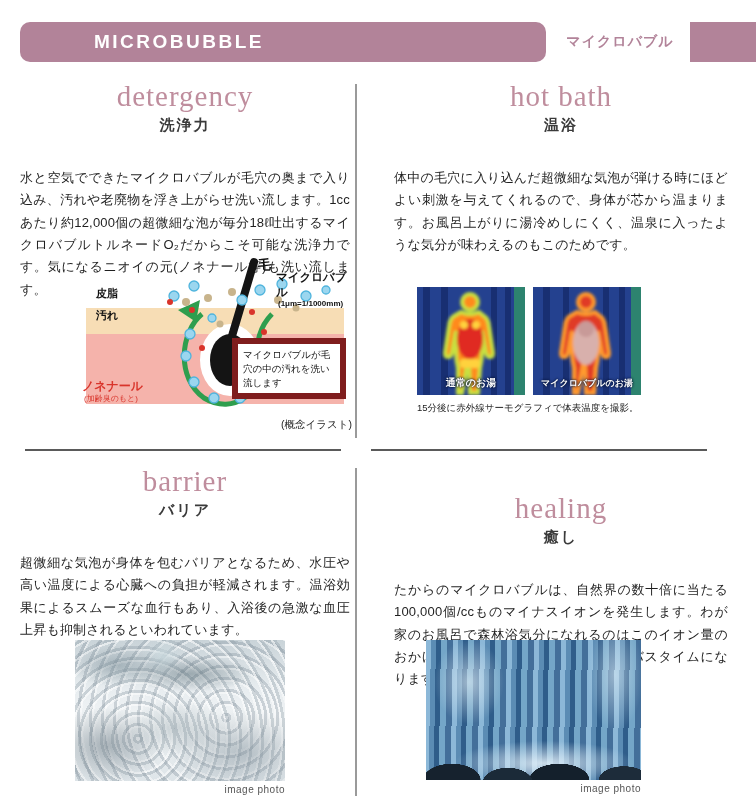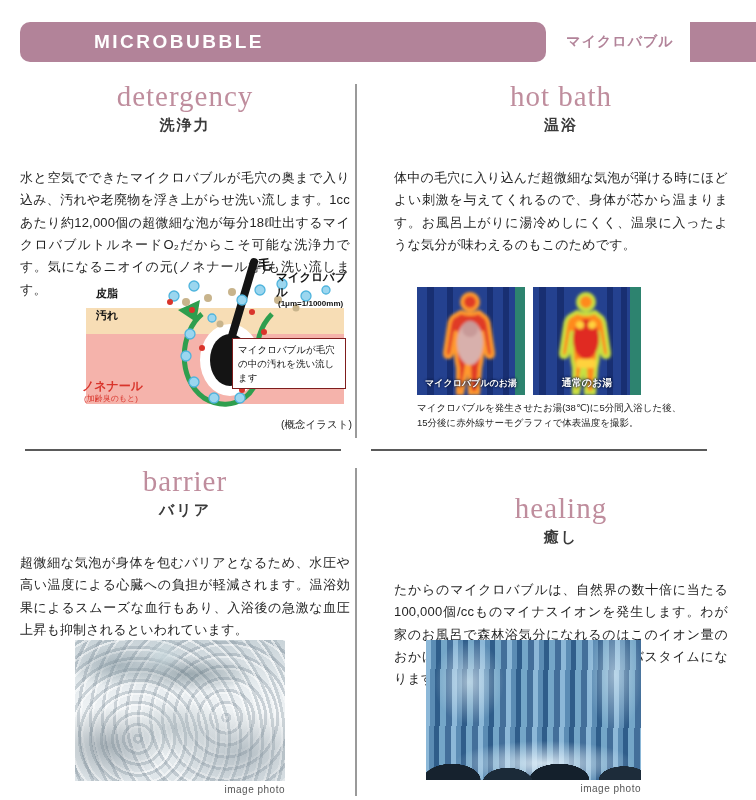--- a/index.html
+++ b/index.html
@@ -33,21 +33,21 @@
 
   
   .illus{position:absolute;left:82px;top:256px;width:270px;height:160px;}
   .illus svg{position:absolute;left:0;top:0;}
   .il-label{position:absolute;font-weight:bold;color:#111;}
   .il-hair{left:176px;top:0;font-size:13px;}
   .il-mb{left:194px;top:14px;font-size:11.5px;}
   .il-mb-size{left:196px;top:29px;font-size:8px;font-weight:bold;margin-top:14px;}
   .il-sebum{left:14px;top:30px;font-size:11px;}
   .il-dirt{left:14px;top:52px;font-size:11px;}
-  .il-callout{position:absolute;left:150px;top:82px;width:114px;background:#fff;border:1px solid #7f1d1d;
+  .il-callout{position:absolute;left:150px;top:82px;width:114px;background:#fff;border:6px solid #7f1d1d;
     font-size:9.5px;line-height:1.45;padding:4px 5px;color:#111;}
   .il-nonenal{left:0;top:122px;font-size:12px;color:var(--red);}
   .il-nonenal-note{left:2px;top:137px;font-size:8px;color:var(--red);font-weight:normal;}
   .il-caption{position:absolute;left:82px;top:418px;width:270px;text-align:right;font-size:10.5px;color:#222;}
 
   
   .thermal{position:absolute;left:417px;top:287px;width:224px;height:108px;display:flex;gap:8px;}
   .thermo{position:relative;width:108px;height:108px;overflow:hidden;}
   .thermo-label{position:absolute;left:0;right:0;bottom:5px;text-align:center;color:#fff;font-weight:bold;
     font-size:10px;text-shadow:0 0 3px #013,0 0 2px #013;white-space:nowrap;}
@@ -162,20 +162,46 @@
   <div class="quad" style="left:394px;top:80px;width:334px;">
     <div class="q-title">hot bath</div>
     <div class="q-sub">温浴</div>
     <div class="q-body">体中の毛穴に入り込んだ超微細な気泡が弾ける時にほどよい刺激を与えてくれるので、身体が芯から温まります。お風呂上がりに湯冷めしにくく、温泉に入ったような気分が味わえるのもこのためです。</div>
   </div>
 
   <div class="thermal">
     <div class="thermo">
       <svg width="108" height="108" viewBox="0 0 108 108">
         <defs>
+            <filter id="tb1" x="-20%" y="-20%" width="140%" height="140%">
+              <feGaussianBlur stdDeviation="1.6"></feGaussianBlur>
+            </filter>
+          </defs>
+        <rect width="108" height="108" fill="#24418f"></rect>
+        <g fill="#0a1a50" opacity="0.45">
+          <rect x="6" width="7" height="108"></rect>
+            <rect x="24" width="7" height="108"></rect>
+          <rect x="74" width="6" height="108"></rect>
+            <rect x="88" width="6" height="108"></rect>
+        </g>
+        <rect x="97" width="11" height="108" fill="#2f8f6a" opacity="0.85"></rect>
+        <g filter="url(#tb1)">
+          <circle cx="53" cy="15" r="8" fill="#ff8a1e" stroke="#c8e040" stroke-width="4"></circle>
+          <path d="M44,25 Q53,29 62,25 L67,29 Q71,31 72,39 L76,66 Q76,70 73,70 Q70,70 69,66 L65,44 L65,66 Q65,73 63,81 L61,106 L53,106 L52,78 L50,78 L45,106 L41,106 L41,81 Q39,73 39,66 L39,44 L35,66 Q34,70 31,70 Q28,70 28,66 L32,39 Q33,31 37,29 Z" fill="#ff8a1e" stroke="#c8e040" stroke-width="4"></path>
+          <ellipse cx="53" cy="52" rx="13" ry="20" fill="#e02c20"></ellipse>
+          <circle cx="47" cy="38" r="4" fill="#ffd23c"></circle>
+            <circle cx="59" cy="38" r="4" fill="#ffd23c"></circle>
+          <rect x="43" y="72" width="20" height="9" rx="3" fill="#ffd23c"></rect>
+        </g>
+      </svg>
+      <div class="thermo-label">通常のお湯</div>
+    </div>
+    <div class="thermo">
+      <svg width="108" height="108" viewBox="0 0 108 108">
+        <defs>
             <filter id="tb2" x="-20%" y="-20%" width="140%" height="140%">
               <feGaussianBlur stdDeviation="1.6"></feGaussianBlur>
             </filter>
           </defs>
         <rect width="108" height="108" fill="#24418f"></rect>
         <g fill="#0a1a50" opacity="0.45">
           <rect x="10" width="7" height="108"></rect>
             <rect x="30" width="6" height="108"></rect>
           <rect x="70" width="6" height="108"></rect>
             <rect x="86" width="6" height="108"></rect>
@@ -183,49 +209,22 @@
         <rect x="98" width="10" height="108" fill="#2f8f6a" opacity="0.85"></rect>
         <g filter="url(#tb2)">
           <circle cx="53" cy="15" r="8" fill="#e03a28" stroke="#ff9a2e" stroke-width="4"></circle>
           <path d="M44,25 Q53,29 62,25 L67,29 Q71,31 72,39 L76,66 Q76,70 73,70 Q70,70 69,66 L65,44 L65,66 Q65,73 63,81 L61,106 L53,106 L52,78 L50,78 L45,106 L41,106 L41,81 Q39,73 39,66 L39,44 L35,66 Q34,70 31,70 Q28,70 28,66 L32,39 Q33,31 37,29 Z" fill="#e03a28" stroke="#ff9a2e" stroke-width="4"></path>
           <ellipse cx="53" cy="56" rx="13" ry="22" fill="#d8b0ac"></ellipse>
           <ellipse cx="53" cy="42" rx="8" ry="8" fill="#c89a98"></ellipse>
         </g>
       </svg>
       <div class="thermo-label small">マイクロバブルのお湯</div>
     </div>
-    <div class="thermo">
-      <svg width="108" height="108" viewBox="0 0 108 108">
-        <defs>
-            <filter id="tb1" x="-20%" y="-20%" width="140%" height="140%">
-              <feGaussianBlur stdDeviation="1.6"></feGaussianBlur>
-            </filter>
-          </defs>
-        <rect width="108" height="108" fill="#24418f"></rect>
-        <g fill="#0a1a50" opacity="0.45">
-          <rect x="6" width="7" height="108"></rect>
-            <rect x="24" width="7" height="108"></rect>
-          <rect x="74" width="6" height="108"></rect>
-            <rect x="88" width="6" height="108"></rect>
-        </g>
-        <rect x="97" width="11" height="108" fill="#2f8f6a" opacity="0.85"></rect>
-        <g filter="url(#tb1)">
-          <circle cx="53" cy="15" r="8" fill="#ff8a1e" stroke="#c8e040" stroke-width="4"></circle>
-          <path d="M44,25 Q53,29 62,25 L67,29 Q71,31 72,39 L76,66 Q76,70 73,70 Q70,70 69,66 L65,44 L65,66 Q65,73 63,81 L61,106 L53,106 L52,78 L50,78 L45,106 L41,106 L41,81 Q39,73 39,66 L39,44 L35,66 Q34,70 31,70 Q28,70 28,66 L32,39 Q33,31 37,29 Z" fill="#ff8a1e" stroke="#c8e040" stroke-width="4"></path>
-          <ellipse cx="53" cy="52" rx="13" ry="20" fill="#e02c20"></ellipse>
-          <circle cx="47" cy="38" r="4" fill="#ffd23c"></circle>
-            <circle cx="59" cy="38" r="4" fill="#ffd23c"></circle>
-          <rect x="43" y="72" width="20" height="9" rx="3" fill="#ffd23c"></rect>
-        </g>
-      </svg>
-      <div class="thermo-label">通常のお湯</div>
-    </div>
   </div>
   <div class="thermal-caption">
-    <div>マイクロバブルを発生させたお湯(38℃)に5分間入浴した後、</div>
     <div>15分後に赤外線サーモグラフィで体表温度を撮影。</div>
   </div>
 
   <div class="quad" style="left:20px;top:465px;width:330px;">
     <div class="q-title">barrier</div>
     <div class="q-sub">バリア</div>
     <div class="q-body">超微細な気泡が身体を包むバリアとなるため、水圧や高い温度による心臓への負担が軽減されます。温浴効果によるスムーズな血行もあり、入浴後の急激な血圧上昇も抑制されるといわれています。</div>
   </div>
   <div class="photo photo-barrier"></div>
   <div class="photo-caption cap-barrier">image photo</div>

